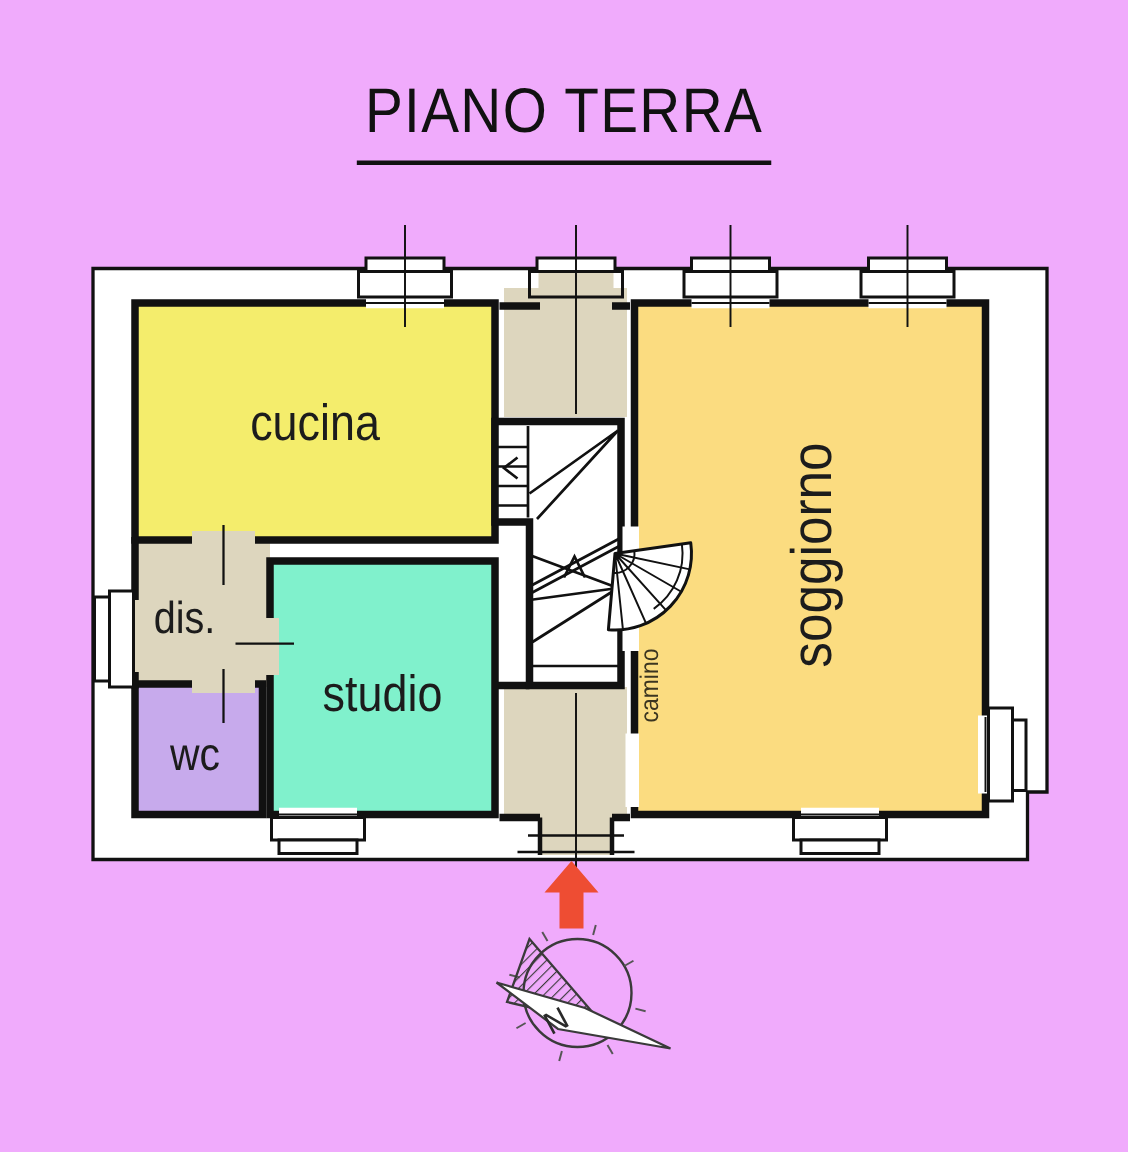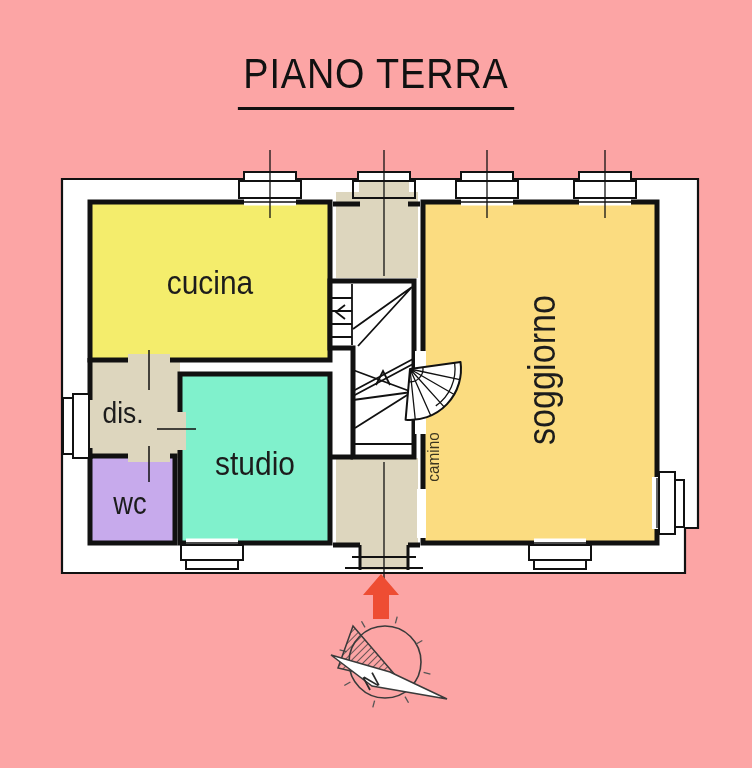--- a/index.html
+++ b/index.html
@@ -1,17 +1,17 @@
 <!DOCTYPE html>
 <html><head>
 <meta charset="utf-8">
 <style>
   html,body{margin:0;padding:0;background:#fff;}
   body{width:752px;height:768px;font-family:"Liberation Sans",sans-serif;}
-  #stage{position:relative;width:752px;height:768px;background:#fca5a5;overflow:hidden;}
+  #stage{position:relative;width:752px;height:768px;background:#f0abfc;overflow:hidden;}
   #plan-svg{position:absolute;left:0;top:0;}
   .label{position:absolute;color:#1c1c1c;white-space:nowrap;line-height:1;}
   .c{transform:translate(-50%,-50%) scaleX(.88);}
   .rot{transform:translate(-50%,-50%) rotate(-90deg) scaleX(.9);}
   .title{position:absolute;top:50px;left:50%;transform:translateX(-50%) scaleX(.9);
          font-size:42px;font-weight:500;letter-spacing:1px;color:#111;
          border-bottom:3px solid #111;padding:0 6px 9px 6px;white-space:nowrap;}
   .room{stroke:#111;stroke-width:5;}
   .w5{stroke:#111;stroke-width:5;fill:none;}
   .w3{stroke:#111;stroke-width:3;fill:none;}

